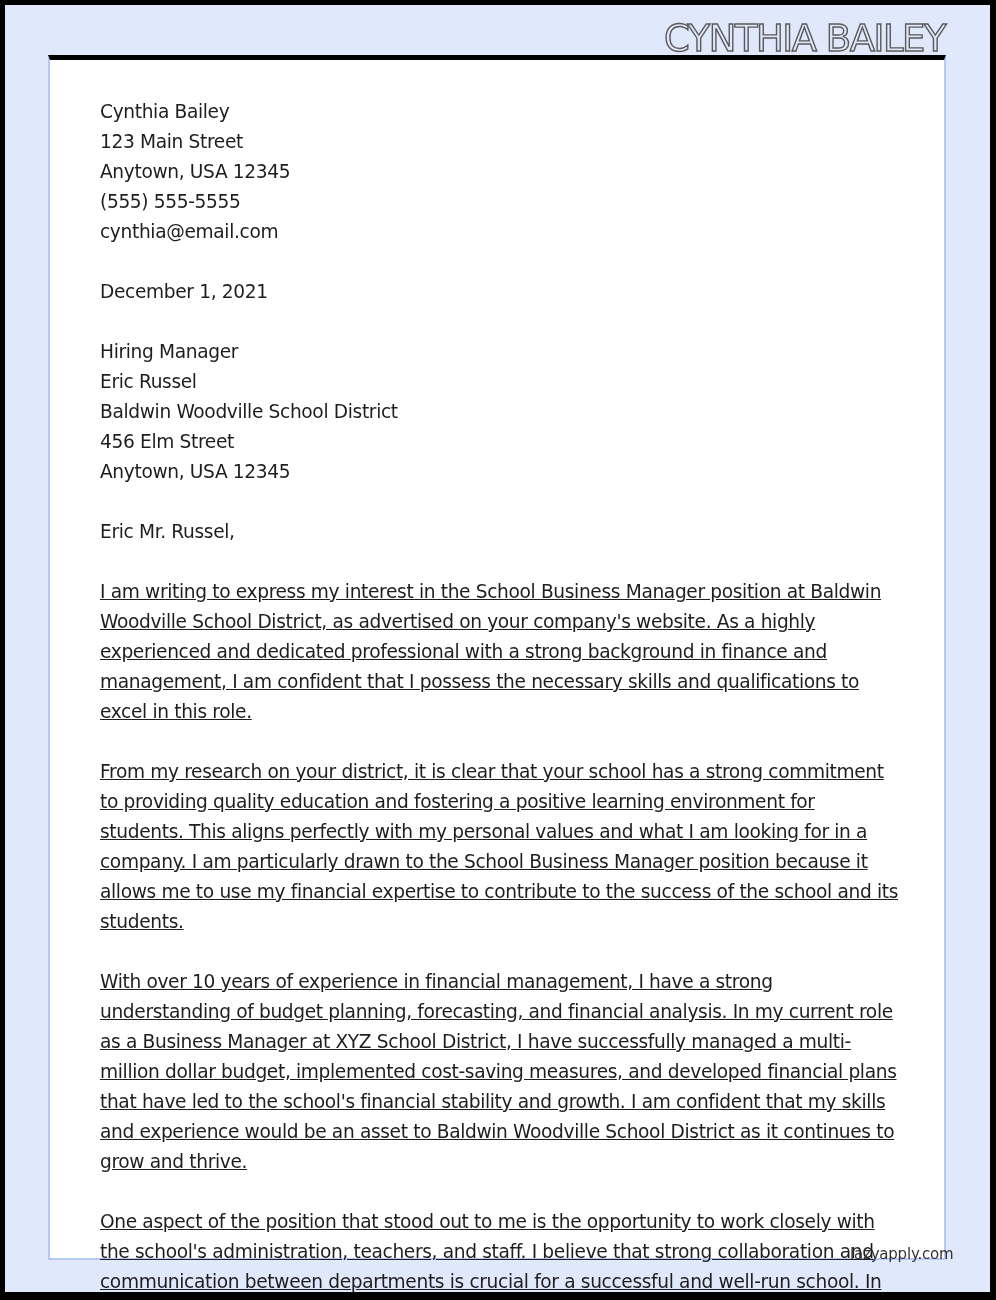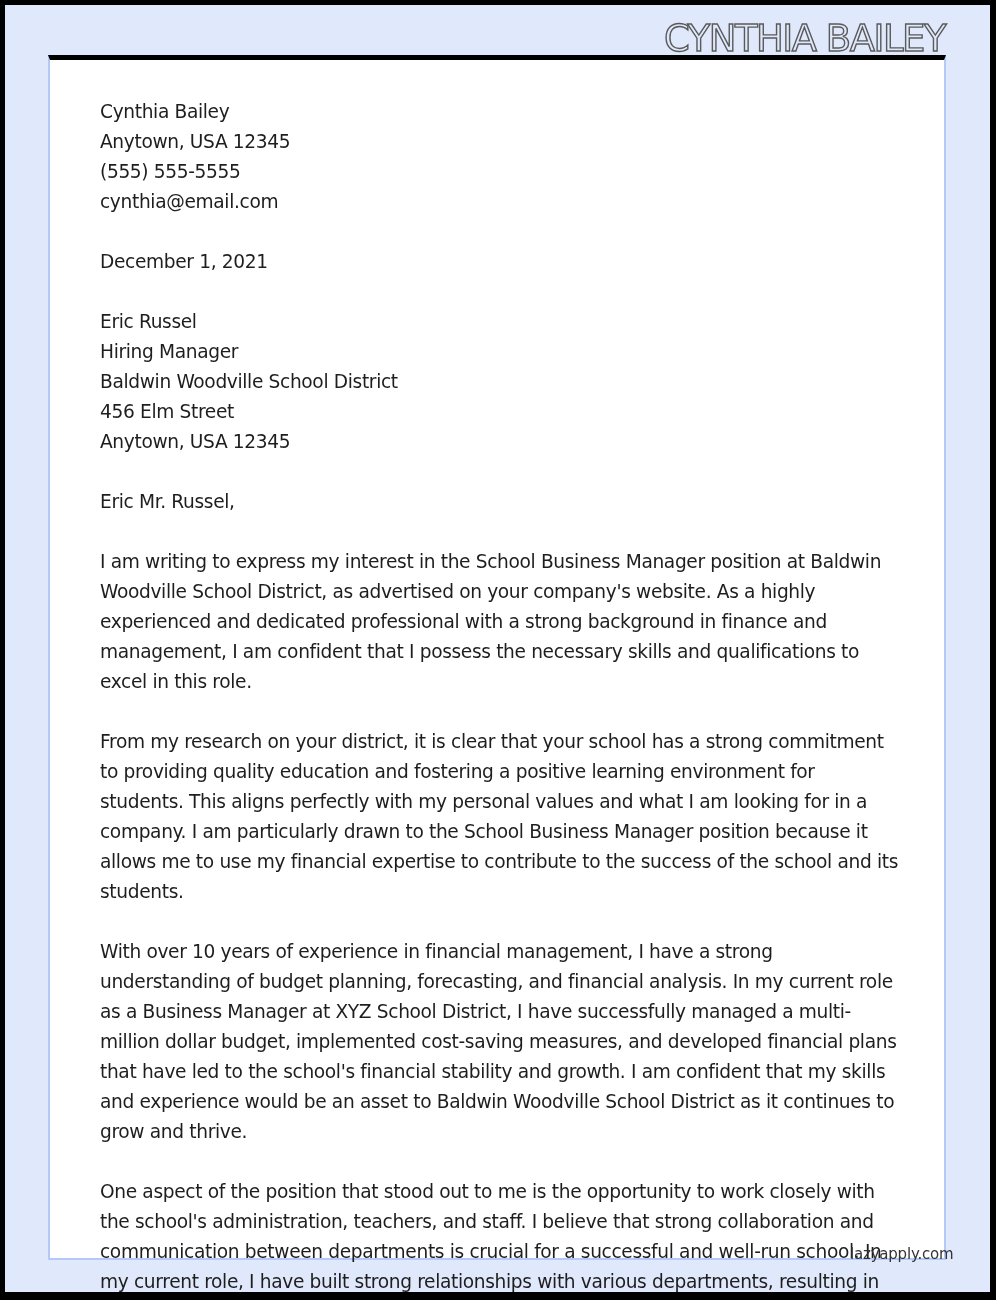--- a/index.html
+++ b/index.html
@@ -31,47 +31,48 @@
     border-bottom: 2px solid #b4c9f5;
     box-sizing: border-box;
   }
   .letter {
     position: absolute; left: 95px; top: 92px; width: 800px;
     font-size: 18.6px; line-height: 30px; color: #1e1e1e;
     letter-spacing: -0.35px;
   }
   .letter .line { display: block; white-space: nowrap; }
   .letter .gap { display: block; height: 30px; }
-  .letter p { margin: 0 4px 30px 0; width: 800px; }
+  .letter p { margin: 0 4px 30px 0; width: 800px; text-decoration: underline; }
   .watermark {
     position: absolute; left: 845px; top: 1240px;
     font-size: 15px; color: #333; letter-spacing: -0.2px;
     white-space: nowrap;
   }
 </style>
 </head>
 <body>
 
 <div class="frame">
   <div class="header-name">CYNTHIA BAILEY</div>
   <div class="page"></div>
 
   <div class="letter">
     <div>
       <span class="line">Cynthia Bailey</span>
+      <span class="line">123 Main Street</span>
       <span class="line">Anytown, USA 12345</span>
       <span class="line">(555) 555-5555</span>
       <span class="line">cynthia@email.com</span>
     </div>
     <span class="gap"></span>
     <span class="line">December 1, 2021</span>
     <span class="gap"></span>
     <div>
+      <span class="line">Hiring Manager</span>
       <span class="line">Eric Russel</span>
-      <span class="line">Hiring Manager</span>
       <span class="line">Baldwin Woodville School District</span>
       <span class="line">456 Elm Street</span>
       <span class="line">Anytown, USA 12345</span>
     </div>
     <span class="gap"></span>
     <span class="line">Eric Mr. Russel,</span>
     <span class="gap"></span>
     <p>I am writing to express my interest in the School Business Manager position at Baldwin Woodville School District, as advertised on your company's website. As a highly experienced and dedicated professional with a strong background in finance and management, I am confident that I possess the necessary skills and qualifications to excel in this role.</p>
     <p>From my research on your district, it is clear that your school has a strong commitment to providing quality education and fostering a positive learning environment for students. This aligns perfectly with my personal values and what I am looking for in a company. I am particularly drawn to the School Business Manager position because it allows me to use my financial expertise to contribute to the success of the school and its students.</p>
     <p>With over 10 years of experience in financial management, I have a strong understanding of budget planning, forecasting, and financial analysis. In my current role as a Business Manager at XYZ School District, I have successfully managed a multi-million dollar budget, implemented cost-saving measures, and developed financial plans that have led to the school's financial stability and growth. I am confident that my skills and experience would be an asset to Baldwin Woodville School District as it continues to grow and thrive.</p>

